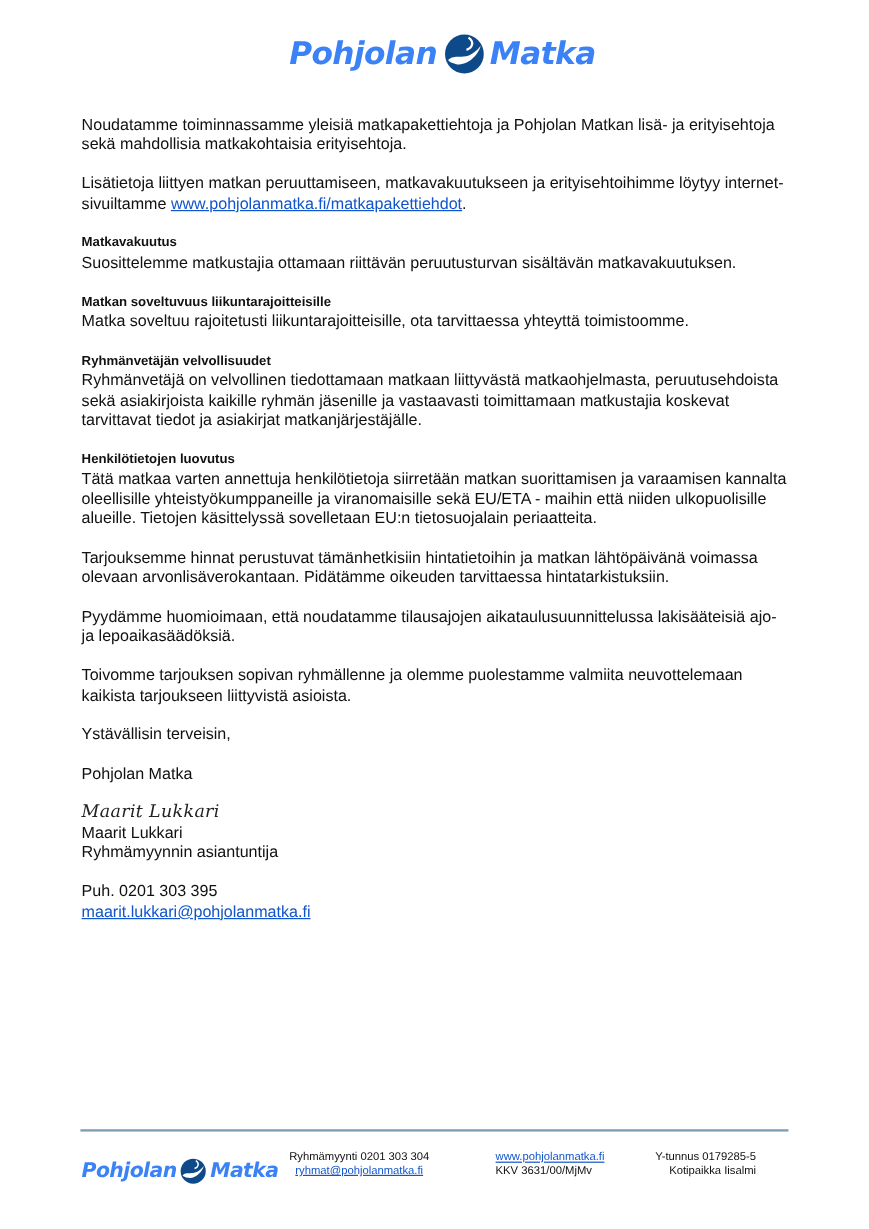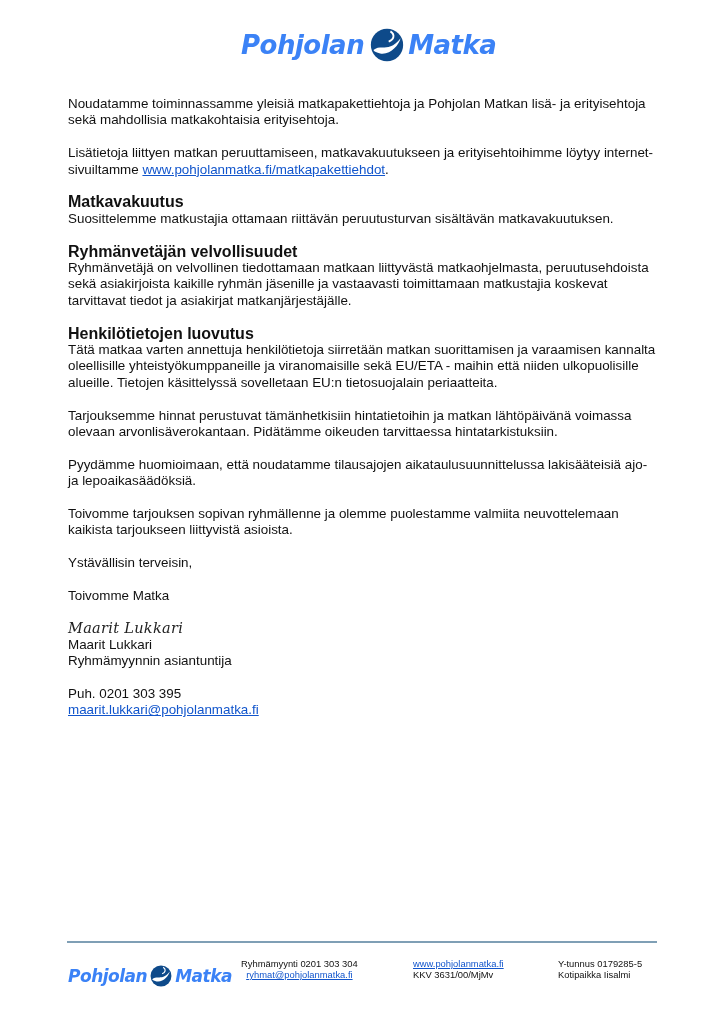--- a/index.html
+++ b/index.html
@@ -8,30 +8,30 @@
   .logo { position: absolute; display: flex; align-items: center; color: #3b82f6;
           font-family: "DejaVu Sans", sans-serif; font-weight: bold; font-style: italic; letter-spacing: -0.5px; }
   .logo-top { left: 241px; top: 28px; font-size: 26px; }
   .logo-top .mark { width: 34px; height: 34px; margin: 0 4px 0 6px; }
   .logo-foot { left: 68px; top: 965px; font-size: 17px; }
   .logo-foot .mark { width: 22px; height: 22px; margin: 0 3px 0 3px; }
   .mark svg { width: 100%; height: 100%; display: block; }
 
   .content { position: absolute; left: 68px; top: 96px; width: 592px; font-size: 13.4px; line-height: 16.4px; }
   .content p { margin: 0 0 16.4px 0; }
-  .content h3 { margin: 0; font-size: 16px; line-height: 16.4px; font-weight: bold; }
+  .content h3 { margin: 0; font-size: 11px; line-height: 16.4px; font-weight: bold; }
   a.link { color: #1155cc; text-decoration: underline; margin-top: 28px; }
   .sig-script { font-family: "DejaVu Serif", serif; font-style: italic; font-size: 14.5px; color: #222; line-height: 18px; margin-top: -2px; letter-spacing: 0.3px; }
 
   .footer-rule { position: absolute; left: 67px; top: 941px; width: 590px; height: 2px; background: #7f9fb5; }
   .foot-col { position: absolute; top: 958px; font-size: 9.4px; line-height: 11px; color: #111; }
   .foot-col a { color: #1155cc; text-decoration: underline; margin-top: 37px; }
   .fc1 { left: 241px; text-align: center; }
   .fc2 { left: 413px; }
-  .fc3 { left: 558px; }
+  .fc3 { left: 546px; text-align: right; }
 </style>
 </head>
 <body>
 
 <div class="logo logo-top">
   <span>Pohjolan</span>
   <span class="mark">
     <svg viewBox="0 0 40 40">
       <circle cx="20" cy="20" r="19" fill="#0e4a8a"></circle>
       <path d="M4 26 C12 18, 22 30, 36 12 C34 20, 24 32, 12 30 C8 29, 5 28, 4 26 Z" fill="#ffffff"></path>
@@ -43,35 +43,39 @@
 
 <div class="content">
   <p>Noudatamme toiminnassamme yleisiä matkapakettiehtoja ja Pohjolan Matkan lisä- ja erityisehtoja sekä mahdollisia matkakohtaisia erityisehtoja.</p>
   <p><span>Lisätietoja liittyen matkan peruuttamiseen, matkavakuutukseen ja erityisehtoihimme löytyy internet-sivuiltamme </span><a class="link">www.pohjolanmatka.fi/matkapakettiehdot</a><span>.</span></p>
 
   <div>
     <h3>Matkavakuutus</h3>
     <p>Suosittelemme matkustajia ottamaan riittävän peruutusturvan sisältävän matkavakuutuksen.</p>
   </div>
   <div>
+    <h3>Matkan soveltuvuus liikuntarajoitteisille</h3>
+    <p>Matka soveltuu rajoitetusti liikuntarajoitteisille, ota tarvittaessa yhteyttä toimistoomme.</p>
+  </div>
+  <div>
     <h3>Ryhmänvetäjän velvollisuudet</h3>
     <p>Ryhmänvetäjä on velvollinen tiedottamaan matkaan liittyvästä matkaohjelmasta, peruutusehdoista sekä asiakirjoista kaikille ryhmän jäsenille ja vastaavasti toimittamaan matkustajia koskevat tarvittavat tiedot ja asiakirjat matkanjärjestäjälle.</p>
   </div>
   <div>
     <h3>Henkilötietojen luovutus</h3>
     <p>Tätä matkaa varten annettuja henkilötietoja siirretään matkan suorittamisen ja varaamisen kannalta oleellisille yhteistyökumppaneille ja viranomaisille sekä EU/ETA - maihin että niiden ulkopuolisille alueille. Tietojen käsittelyssä sovelletaan EU:n tietosuojalain periaatteita.</p>
   </div>
   <div>
     <p>Tarjouksemme hinnat perustuvat tämänhetkisiin hintatietoihin ja matkan lähtöpäivänä voimassa olevaan arvonlisäverokantaan. Pidätämme oikeuden tarvittaessa hintatarkistuksiin.</p>
   </div>
 
   <p>Pyydämme huomioimaan, että noudatamme tilausajojen aikataulusuunnittelussa lakisääteisiä ajo- ja lepoaikasäädöksiä.</p>
   <p>Toivomme tarjouksen sopivan ryhmällenne ja olemme puolestamme valmiita neuvottelemaan kaikista tarjoukseen liittyvistä asioista.</p>
   <p>Ystävällisin terveisin,</p>
-  <p>Toivomme Matka</p>
+  <p>Pohjolan Matka</p>
 
   <div>
     <div class="sig-script">Maarit Lukkari</div>
     <div>Maarit Lukkari</div>
     <div>Ryhmämyynnin asiantuntija</div>
     <div style="height:16.4px"></div>
     <div>Puh. 0201 303 395</div>
     <div><a class="link">maarit.lukkari@pohjolanmatka.fi</a></div>
   </div>
 </div>

